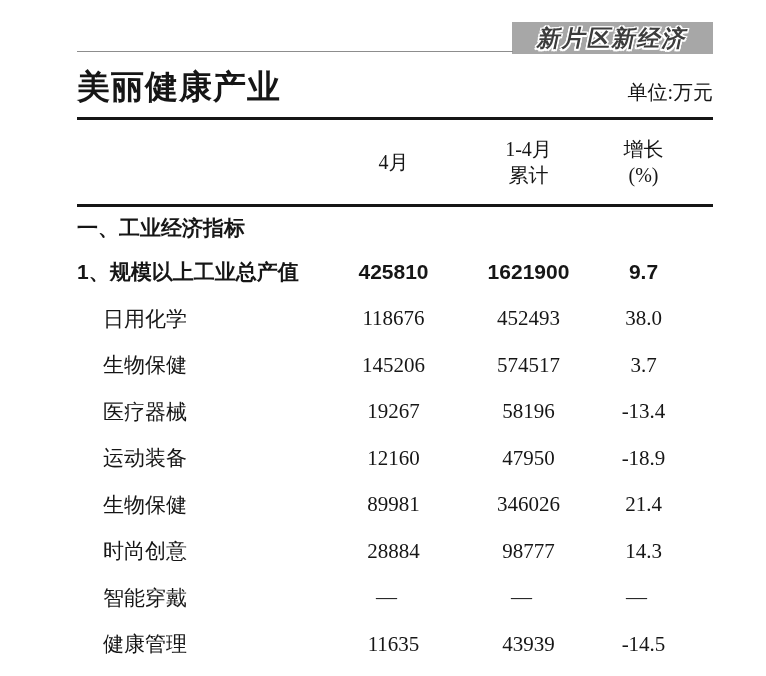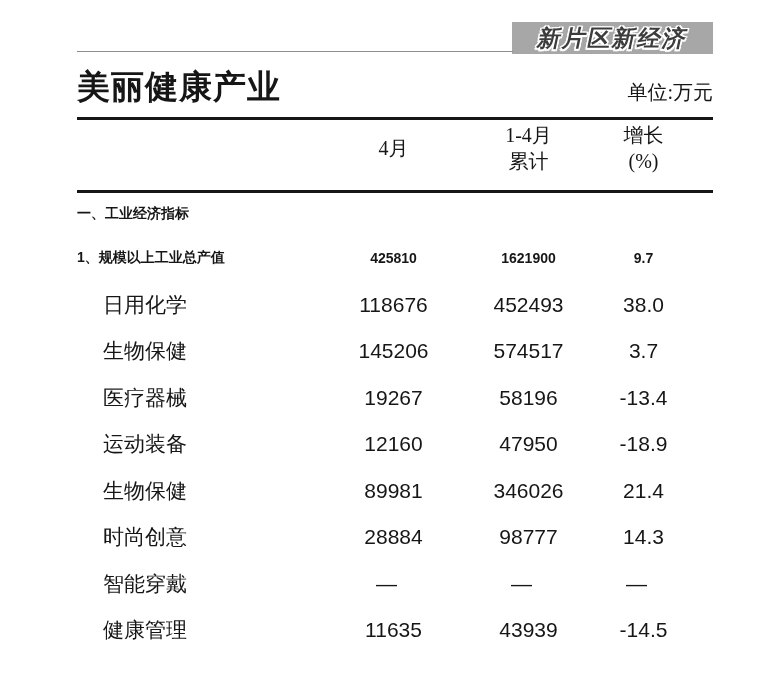--- a/index.html
+++ b/index.html
@@ -67,21 +67,21 @@
 
   .title-rule {
     position: absolute;
     left: 77px; top: 117px;
     width: 636px; height: 3px;
     background: #161616;
   }
 
   table.data-table {
     position: absolute;
-    left: 77px; top: 106px;
+    left: 77px; top: 120px;
     width: 636px;
     border-collapse: collapse;
     table-layout: fixed;
   }
   col.c-label { width: 250px; }
   col.c-v1    { width: 133px; }
   col.c-v2    { width: 137px; }
   col.c-v3    { width: 116px; }
 
   thead th {
@@ -108,23 +108,23 @@
   tbody tr.row-section td { height: 42px; }
   td.cell-label { text-align: left; }
   td.cell-num   { text-align: center; }
   td.cell-num.last { padding-right: 23px; }
   td.cell-num.dash { padding-right: 14px; }
   td.cell-num.dash.last { padding-right: 37px; }
 
   tr.row-section td, tr.row-bold td {
     font-family: "Liberation Sans", sans-serif;
     font-weight: 700;
-    font-size: 14px;
-  }
-  tr.row-sub td { font-family: Liberation Sans, sans-serif; }
+    font-size: 21px;
+  }
+  tr.row-sub td { font-family: Liberation Serif, serif; }
   tr.row-sub td.cell-label { padding-left: 26px; }
 </style>
 </head>
 <body>
 
 <div class="badge" style="background: rgb(167, 167, 167);">
   <span class="badge-text">新片区新经济</span>
 </div>
 
 <div class="top-rule"></div>

